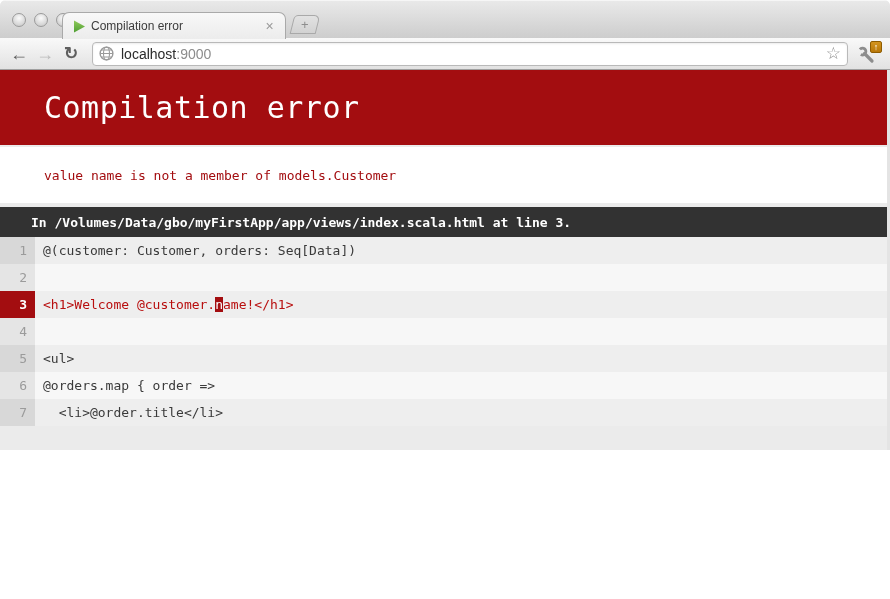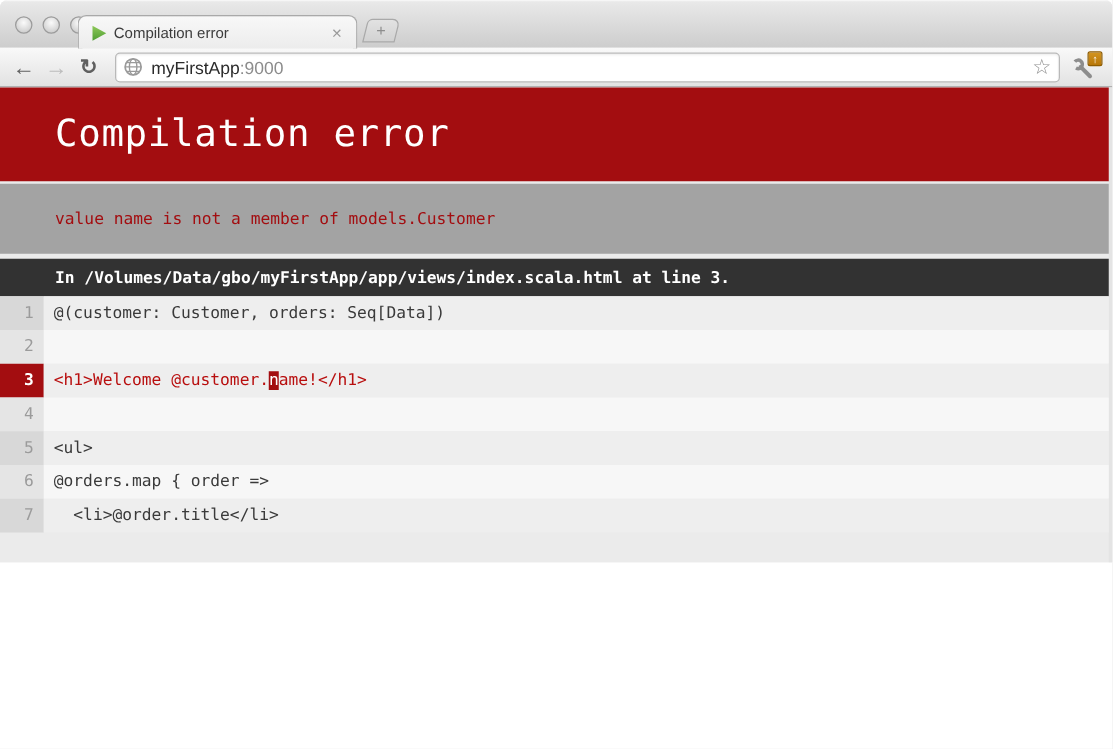--- a/index.html
+++ b/index.html
@@ -100,30 +100,30 @@
     position:relative;
   }
   .error-banner {
     height:75px; background:#a30d10;
     display:flex; align-items:center;
     padding-left:44px;
   }
   .error-title { color:#ffffff; font-size:30px; letter-spacing:0.5px; }
   .error-detail {
     height:56px; margin-top:2px;
-    background:#a3a3a3;
+    background:#ffffff;
     display:flex; align-items:center;
     padding-left:44px;
   }
   .error-detail-text { color:#a30d10; font-size:13px; }
   .error-path {
     height:30px; margin-top:4px;
     background:#323232;
     display:flex; align-items:center;
-    padding-left:44px;
+    padding-left:31px;
   }
   .error-path-text { color:#ffffff; font-size:13px; font-weight:bold; }
 
   
   .code-listing { width:100%; }
   .code-row { display:flex; height:27px; line-height:27px; font-size:13px; }
   .code-row:nth-child(odd) .ln   { background:#d8d8d8; }
   .code-row:nth-child(odd) .code-text-wrap  { background:#eeeeee; }
   .code-row:nth-child(even) .ln  { background:#e5e5e5; }
   .code-row:nth-child(even) .code-text-wrap { background:#f7f7f7; }
@@ -180,21 +180,21 @@
     <div class="nav-btn disabled">→</div>
     <div class="nav-btn reload">↻</div>
     <div class="omnibox">
       <svg class="globe" viewBox="0 0 15 15">
         <circle cx="7.5" cy="7.5" r="6.4" fill="none" stroke="#9a9a9a" stroke-width="1.4"></circle>
         <ellipse cx="7.5" cy="7.5" rx="3" ry="6.4" fill="none" stroke="#9a9a9a" stroke-width="1.1"></ellipse>
         <line x1="1.2" y1="7.5" x2="13.8" y2="7.5" stroke="#9a9a9a" stroke-width="1.1"></line>
         <line x1="2" y1="4" x2="13" y2="4" stroke="#9a9a9a" stroke-width="1"></line>
         <line x1="2" y1="11" x2="13" y2="11" stroke="#9a9a9a" stroke-width="1"></line>
       </svg>
-      <div class="url-text"><span class="url-host">myFirstApp</span><span class="url-port">:9000</span></div>
+      <div class="url-text"><span class="url-host">localhost</span><span class="url-port">:9000</span></div>
       <span class="star">☆</span>
     </div>
     <div class="wrench-wrap">
       <svg width="18" height="18" viewBox="0 0 18 18">
         <circle cx="5.5" cy="5.5" r="3.4" fill="none" stroke="#8d8d8d" stroke-width="2.8" stroke-dasharray="15 7" transform="rotate(-140 5.5 5.5)"></circle>
         <line x1="7.5" y1="7.5" x2="15" y2="15" stroke="#8d8d8d" stroke-width="3.2" stroke-linecap="round"></line>
       </svg>
       <div class="wrench-badge">↑</div>
     </div>
   </div>

